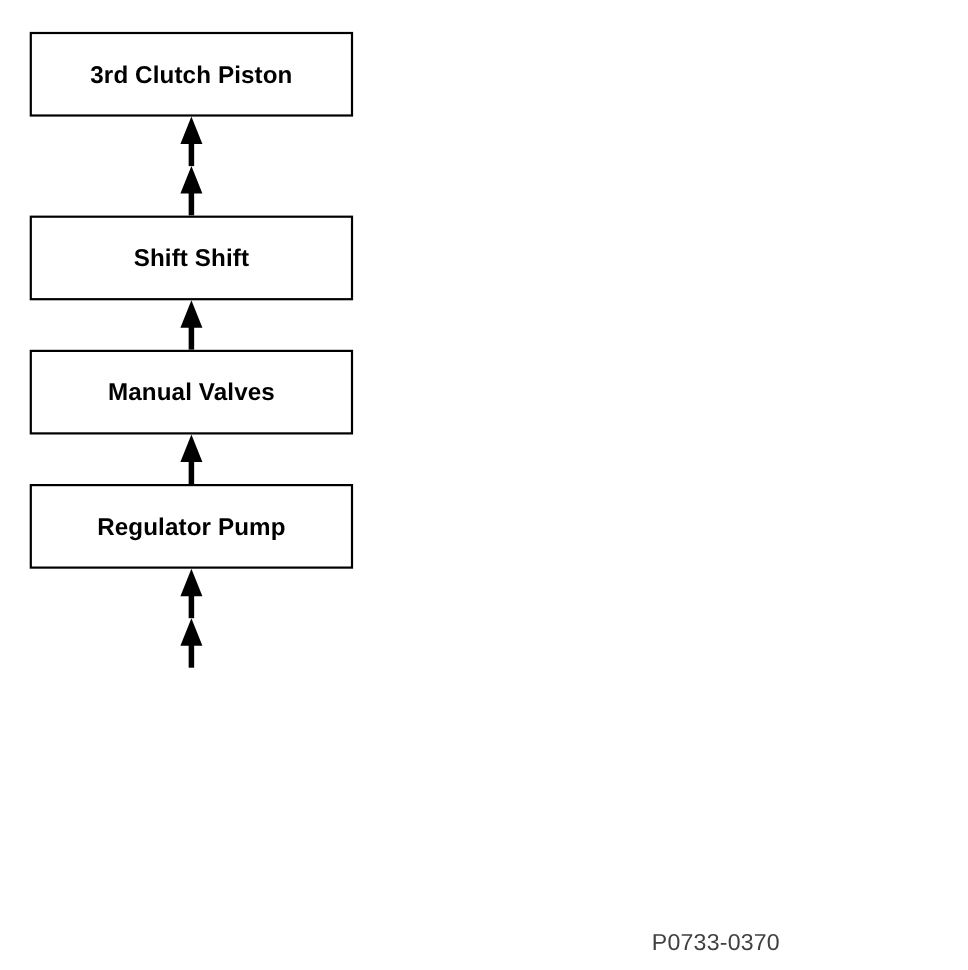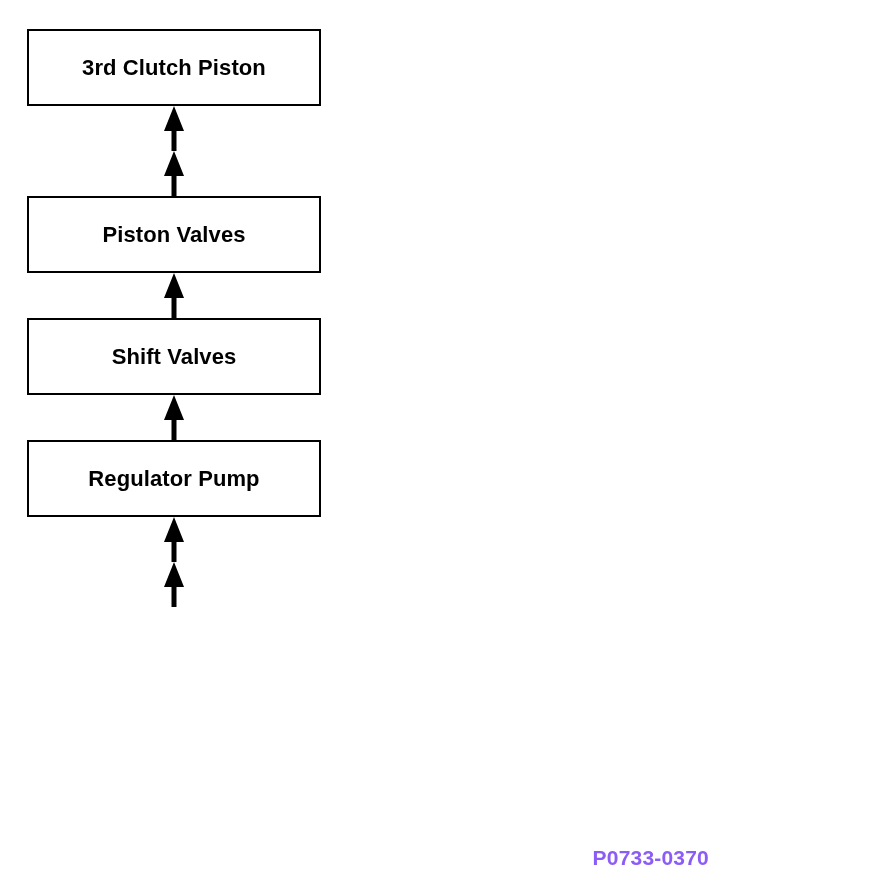--- a/index.html
+++ b/index.html
@@ -70,23 +70,23 @@
     display: block;
     overflow: visible;
   }
 
   
   .reference-code {
     position: absolute;
     right: 19px;
     bottom: 12px;
     font-size: 21px;
-    font-weight: bold;
+    font-weight: normal;
     letter-spacing: 0.2px;
-    color: #8b5cf6;
+    color: #404040;
     white-space: nowrap;
   }
 </style>
 </head>
 <body>
 
 <div id="diagram-canvas">
 
   <div class="flow-column">
 
@@ -103,32 +103,32 @@
 
 
     <div class="flow-connector">
       <svg viewBox="0 0 24 45">
         <polygon points="12,0 22,25 2,25" fill="#000000"></polygon>
         <rect x="9.5" y="24" width="5" height="21" fill="#000000"></rect>
       </svg>
     </div>
 
     <div class="flow-node">
-      <span class="flow-node-label">Piston Valves</span>
+      <span class="flow-node-label">Shift Shift</span>
     </div>
 
     <div class="flow-connector">
       <svg viewBox="0 0 24 45">
         <polygon points="12,0 22,25 2,25" fill="#000000"></polygon>
         <rect x="9.5" y="24" width="5" height="21" fill="#000000"></rect>
       </svg>
     </div>
 
     <div class="flow-node">
-      <span class="flow-node-label">Shift Valves</span>
+      <span class="flow-node-label">Manual Valves</span>
     </div>
 
     <div class="flow-connector">
       <svg viewBox="0 0 24 45">
         <polygon points="12,0 22,25 2,25" fill="#000000"></polygon>
         <rect x="9.5" y="24" width="5" height="21" fill="#000000"></rect>
       </svg>
     </div>
 
     <div class="flow-node">

